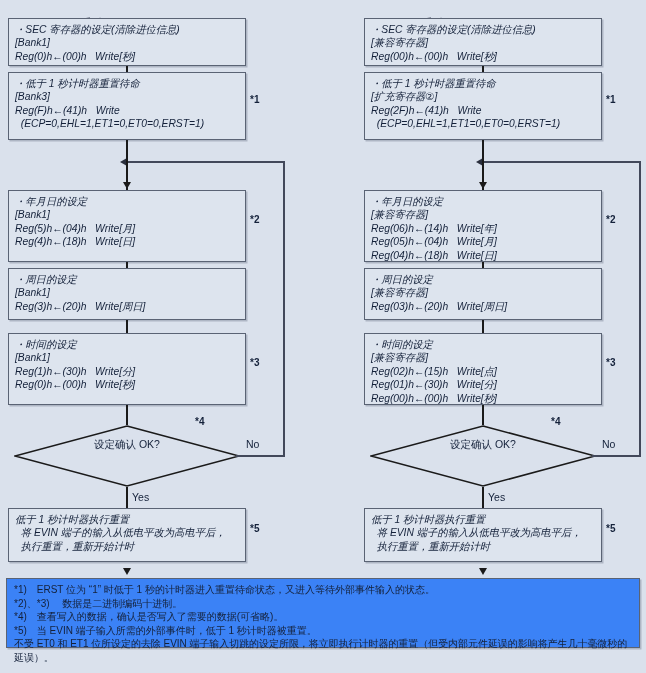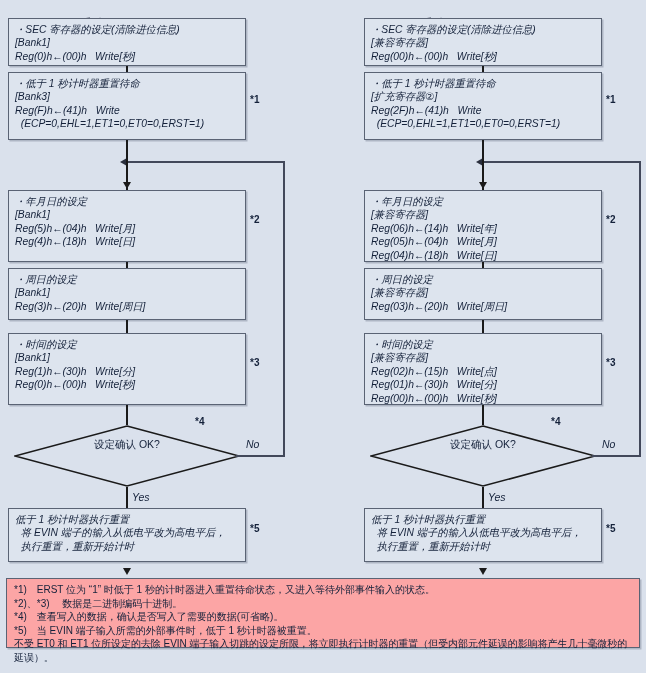--- a/index.html
+++ b/index.html
@@ -90,29 +90,28 @@
     font-size: 10px;
     font-weight: bold;
     color: #14213a;
     white-space: nowrap;
   }
   .edge-label {
     position: absolute;
     font-size: 10.5px;
     color: #14213a;
     white-space: nowrap;
-    font-style: italic;
   }
 
   
   #footnotes {
     position: absolute;
     left: 6px; top: 578px;
     width: 634px; height: 70px;
-    background: #fca5a5;
+    background: #3b82f6;
     border: 1px solid #5a6374;
     box-shadow: 1.5px 1.5px 0 0 #aeb6c4;
     padding: 4px 6px 3px 7px;
   }
   #footnotes .fn {
     font-size: 10px;
     line-height: 13.6px;
     color: #14213a;
     white-space: nowrap;
   }

